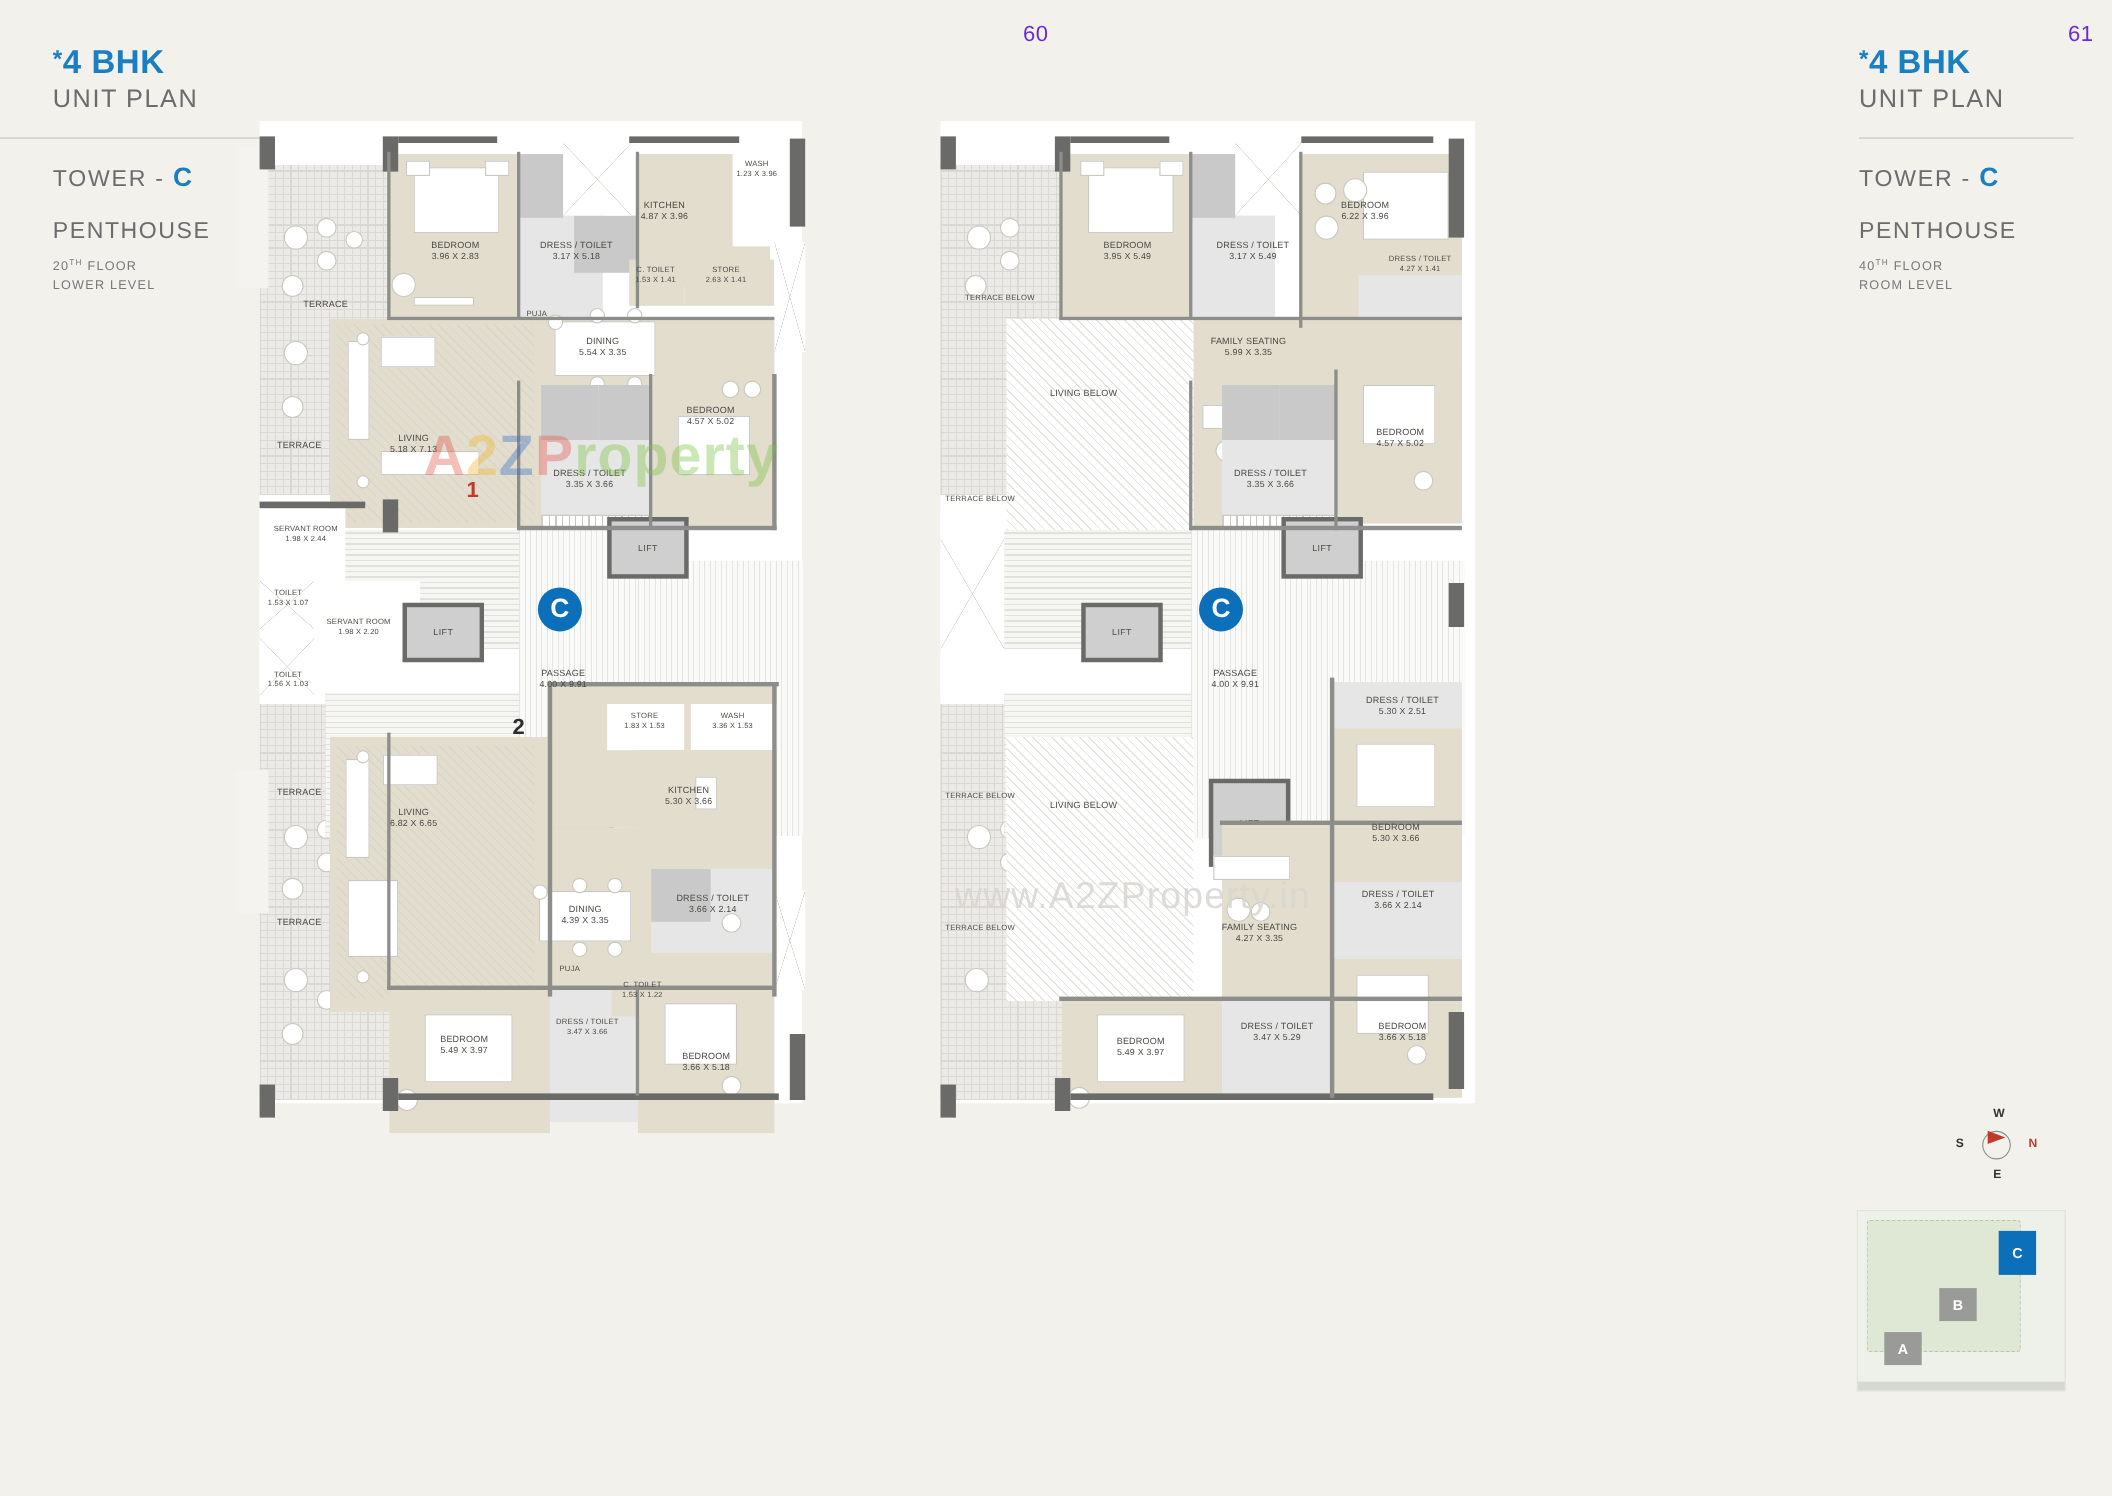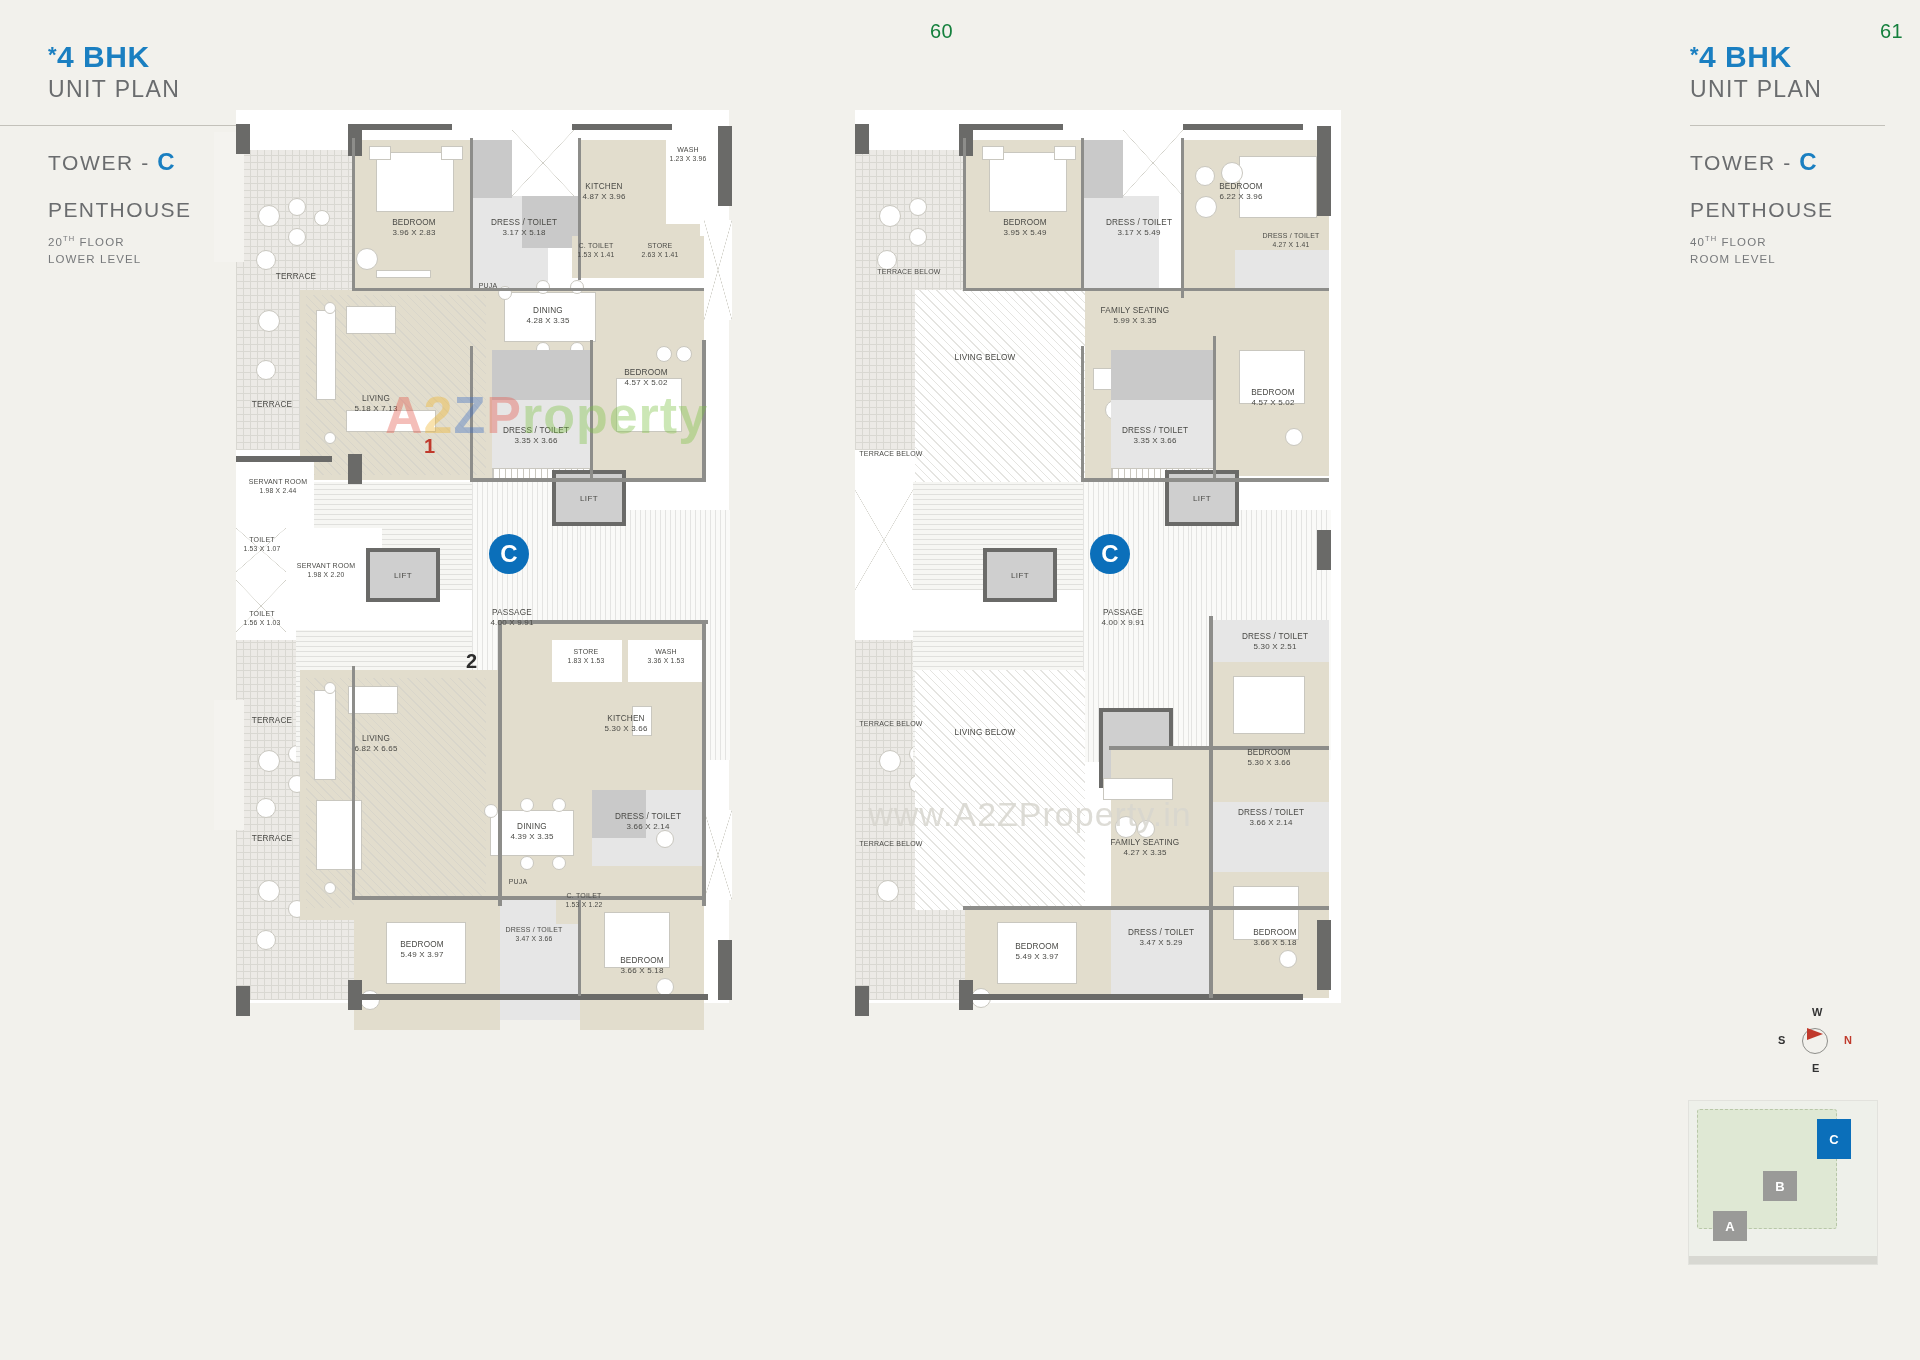--- a/index.html
+++ b/index.html
@@ -2,21 +2,21 @@
 <html><head>
 <meta charset="utf-8">
 <style>
   * { box-sizing: border-box; margin:0; padding:0; }
   body {
     width:1920px; height:1360px; position:relative; overflow:hidden;
     background:#f2f1ec;
     font-family:"Liberation Sans", sans-serif;
   }
   .page-num {
-    position:absolute; font-size:20px; color:#15803d; letter-spacing:.5px;
+    position:absolute; font-size:20px; color:#6d28d9; letter-spacing:.5px;
   }
   .pn-left { left:930px; top:20px; }
   .pn-right { left:1880px; top:20px; }
 
   
   .hdr { position:absolute; width:270px; }
   .hdr-left  { left:48px; top:40px; }
   .hdr-right { left:1690px; top:40px; }
   .hdr .bhk { font-size:30px; font-weight:bold; color:#1a7fc1; letter-spacing:.5px; }
   .hdr .bhk .ast { font-size:22px; vertical-align:5px; }
@@ -346,21 +346,21 @@
   <div class="lbl" style="left:36px;  top:606px;"><span>TERRACE</span></div>
   <div class="lbl" style="left:36px;  top:724px;"><span>TERRACE</span></div>
 
   <div class="lbl" style="left:178px; top:108px;"><span>BEDROOM</span><span class="dim">3.96 X 2.83</span></div>
   <div class="lbl" style="left:288px; top:108px;"><span>DRESS / TOILET</span><span class="dim">3.17 X 5.18</span></div>
   <div class="lbl" style="left:368px; top:72px;"><span>KITCHEN</span><span class="dim">4.87 X 3.96</span></div>
   <div class="lbl sm" style="left:452px; top:36px;"><span>WASH</span><span class="dim">1.23 X 3.96</span></div>
   <div class="lbl sm" style="left:360px; top:132px;"><span>C. TOILET</span><span class="dim">1.53 X 1.41</span></div>
   <div class="lbl sm" style="left:424px; top:132px;"><span>STORE</span><span class="dim">2.63 X 1.41</span></div>
   <div class="lbl sm" style="left:252px; top:172px;"><span>PUJA</span></div>
-  <div class="lbl" style="left:312px; top:196px;"><span>DINING</span><span class="dim">4.28 X 3.35</span></div>
+  <div class="lbl" style="left:312px; top:196px;"><span>DINING</span><span class="dim">5.54 X 3.35</span></div>
   <div class="lbl" style="left:140px; top:284px;"><span>LIVING</span><span class="dim">5.18 X 7.13</span></div>
   <div class="lbl" style="left:410px; top:258px;"><span>BEDROOM</span><span class="dim">4.57 X 5.02</span></div>
   <div class="lbl" style="left:300px; top:316px;"><span>DRESS / TOILET</span><span class="dim">3.35 X 3.66</span></div>
   <div class="lbl sm" style="left:42px; top:368px;"><span>SERVANT ROOM</span><span class="dim">1.98 X 2.44</span></div>
   <div class="lbl sm" style="left:26px; top:426px;"><span>TOILET</span><span class="dim">1.53 X 1.07</span></div>
   <div class="lbl sm" style="left:90px; top:452px;"><span>SERVANT ROOM</span><span class="dim">1.98 X 2.20</span></div>
   <div class="lbl sm" style="left:26px; top:500px;"><span>TOILET</span><span class="dim">1.56 X 1.03</span></div>
   <div class="lbl" style="left:276px; top:498px;"><span>PASSAGE</span><span class="dim">4.00 X 9.91</span></div>
   <div class="lbl sm" style="left:350px; top:538px;"><span>STORE</span><span class="dim">1.83 X 1.53</span></div>
   <div class="lbl sm" style="left:430px; top:538px;"><span>WASH</span><span class="dim">3.36 X 1.53</span></div>

